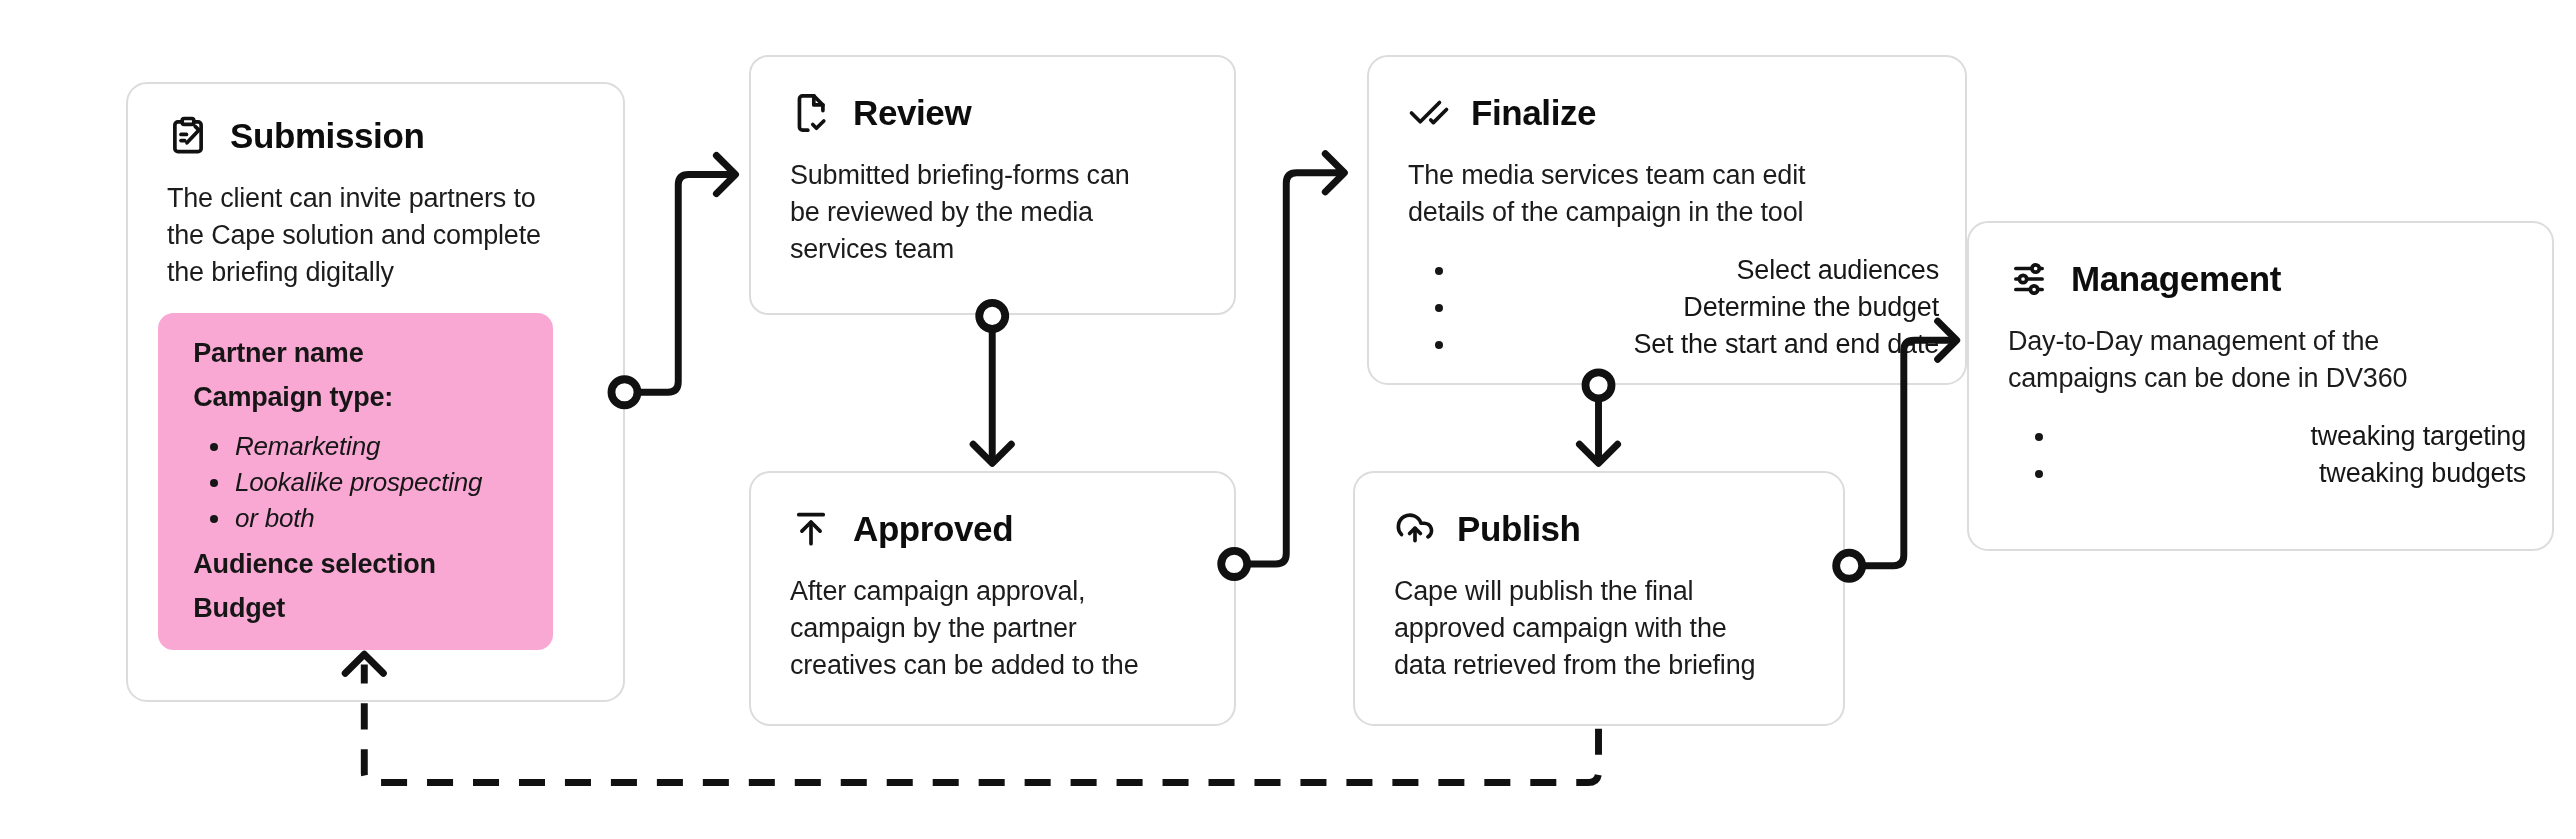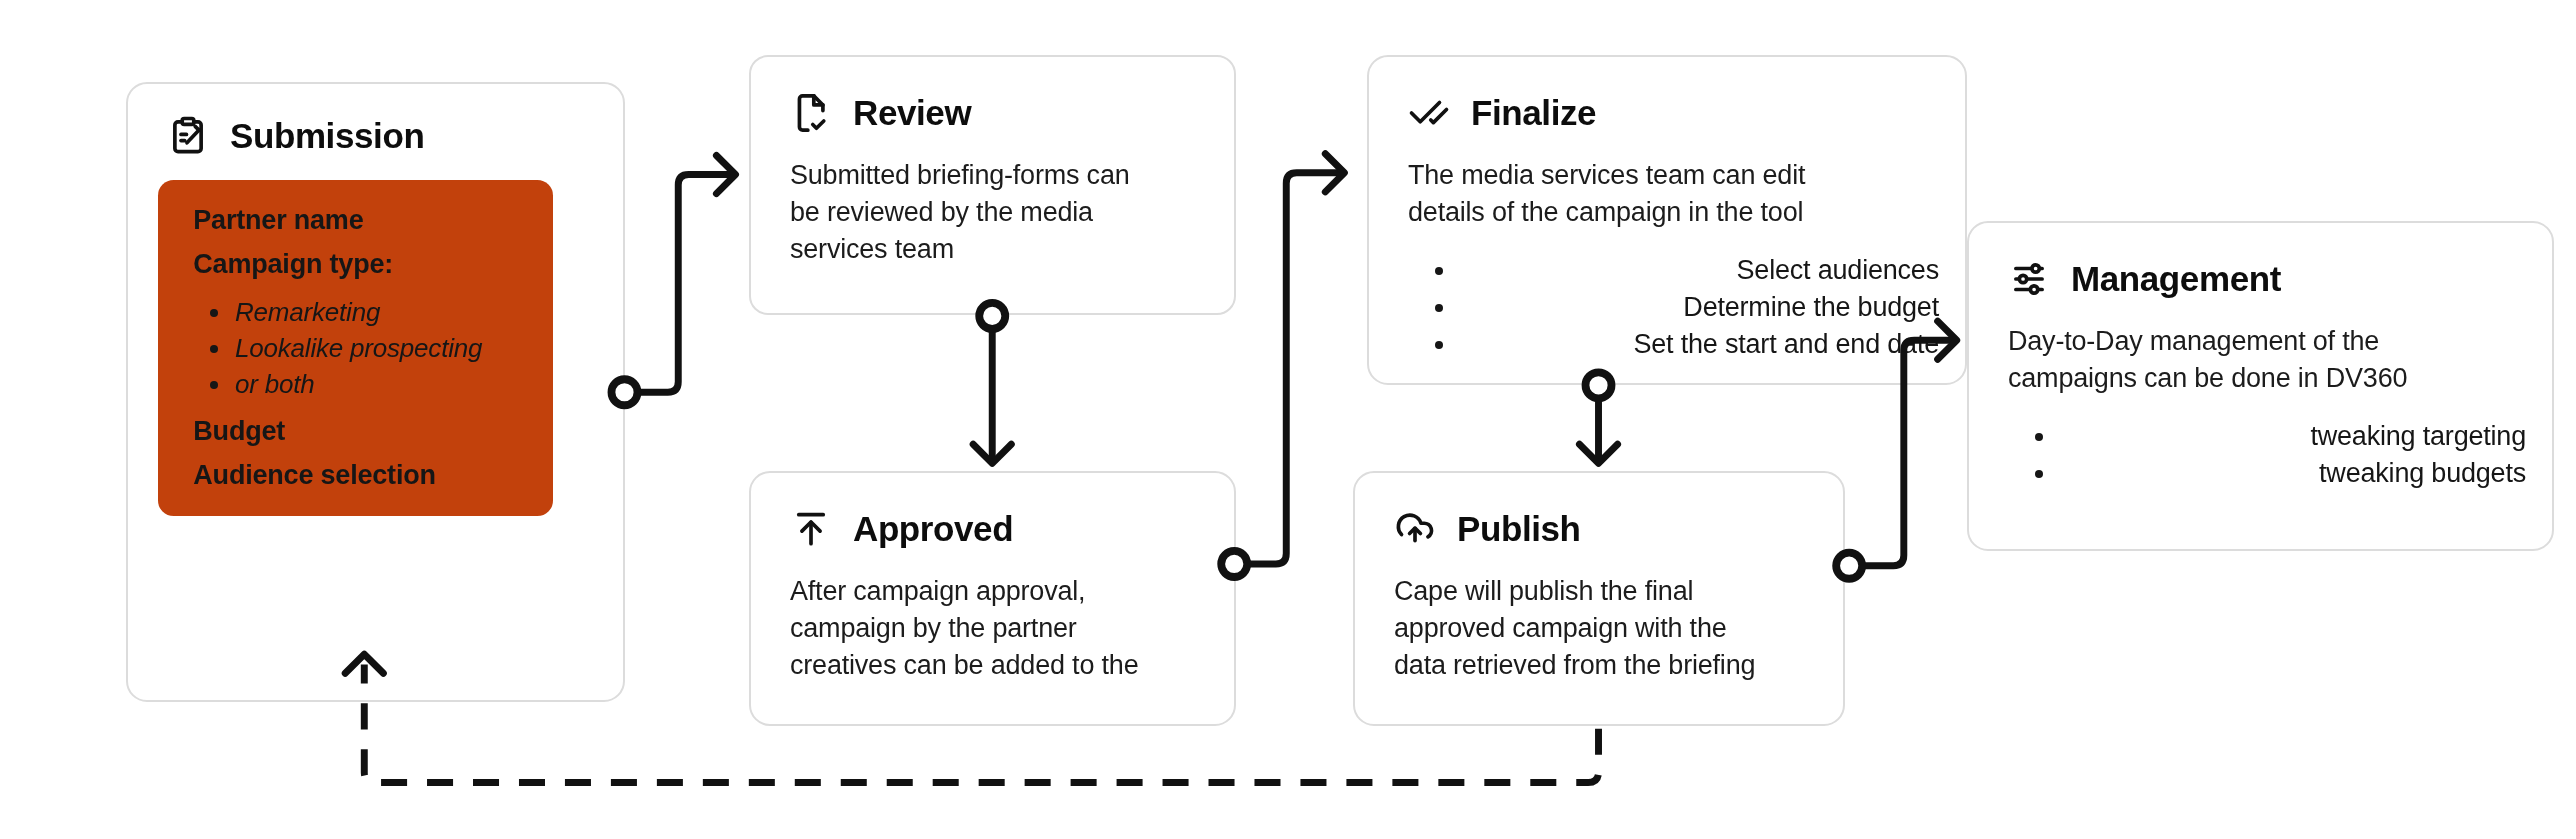--- a/index.html
+++ b/index.html
@@ -15,21 +15,21 @@
   .title-row{display:flex;align-items:center;gap:21px;margin-bottom:22.6px;}
   .icon{width:42px;height:42px;flex:0 0 auto;display:block;}
   .icon svg{width:42px;height:42px;display:block;stroke:#111;stroke-width:2.1;fill:none;
     stroke-linecap:round;stroke-linejoin:round;}
   .card-title{font-size:35px;font-weight:700;letter-spacing:-0.4px;color:#0d0d0d;white-space:nowrap;}
   .card-body{font-size:27px;line-height:37px;letter-spacing:-0.2px;color:#1c1c1c;}
   .card-body .line{white-space:nowrap;}
   ul.bullets{margin:21px 0 0;padding-left:50px;font-size:27px;line-height:37px;letter-spacing:-0.2px;text-align:right;}
   ul.bullets li{padding-left:3.5px;}
   .briefing-box{
-    background:#c2410c;border-radius:15.6px;margin:22.6px 0 0 -8.7px;width:395px;
+    background:#f9a8d4;border-radius:15.6px;margin:22.6px 0 0 -8.7px;width:395px;
     box-sizing:border-box;padding:26px 26px 26px 35px;
   }
   .briefing-box .field{font-size:27px;font-weight:700;letter-spacing:-0.2px;line-height:29.5px;margin:0 0 14.7px;}
   .briefing-box .field:last-child{margin-bottom:0;}
   ul.box-options{margin:0 0 14.7px;padding-left:40px;font-size:26px;font-style:italic;
     font-weight:400;line-height:36px;letter-spacing:-0.2px;}
   ul.box-options li{padding-left:1.7px;}
   svg.connectors{position:absolute;inset:0;z-index:5;pointer-events:none;}
   .conn{stroke:#111;stroke-width:8;fill:none;stroke-linecap:round;stroke-linejoin:round;}
   .conn-dash{stroke:#111;stroke-width:8;fill:none;stroke-dasharray:30 23;stroke-linecap:butt;}
@@ -48,30 +48,35 @@
           <rect x="8.7" y="2" width="6.6" height="3.4" rx="1.1"></rect>
           <path d="M8.7 3.9 H6.3 a1.8 1.8 0 0 0 -1.8 1.8 V19.1 a1.8 1.8 0 0 0 1.8 1.8 H17.7 a1.8 1.8 0 0 0 1.8 -1.8 V5.7 a1.8 1.8 0 0 0 -1.8 -1.8 H15.3"></path>
           <path d="M8 11.1 h3.1"></path>
           <path d="M8 14.6 h2.1"></path>
           <path d="M11.4 15.9 L18.3 8.6"></path>
           <path d="M16.1 6.5 l2 2"></path>
         </svg>
       </span>
       <span class="card-title">Submission</span>
     </div>
+    <div class="card-body">
+      <div class="line">The client can invite partners to</div>
+      <div class="line">the Cape solution and complete</div>
+      <div class="line">the briefing digitally</div>
+    </div>
     <div class="briefing-box">
       <div class="field">Partner name</div>
       <div class="field">Campaign type:</div>
       <ul class="box-options">
         <li>Remarketing</li>
         <li>Lookalike prospecting</li>
         <li>or both</li>
       </ul>
+      <div class="field">Audience selection</div>
       <div class="field">Budget</div>
-      <div class="field">Audience selection</div>
     </div>
   </div>
 
   <div class="card" style="left:749px;top:55px;width:487px;height:260px;border-radius:19px;">
     <div class="title-row">
       <span class="icon">
         <svg viewBox="0 0 24 24">
           <path d="M13.6 2.2 H7.2 A1.8 1.8 0 0 0 5.4 4 V20 a1.8 1.8 0 0 0 1.8 1.8 h3"></path>
           <path d="M13.6 2.2 V7.4 H18.8"></path>
           <path d="M13.6 2.2 L18.8 7.4 V10.6"></path>

